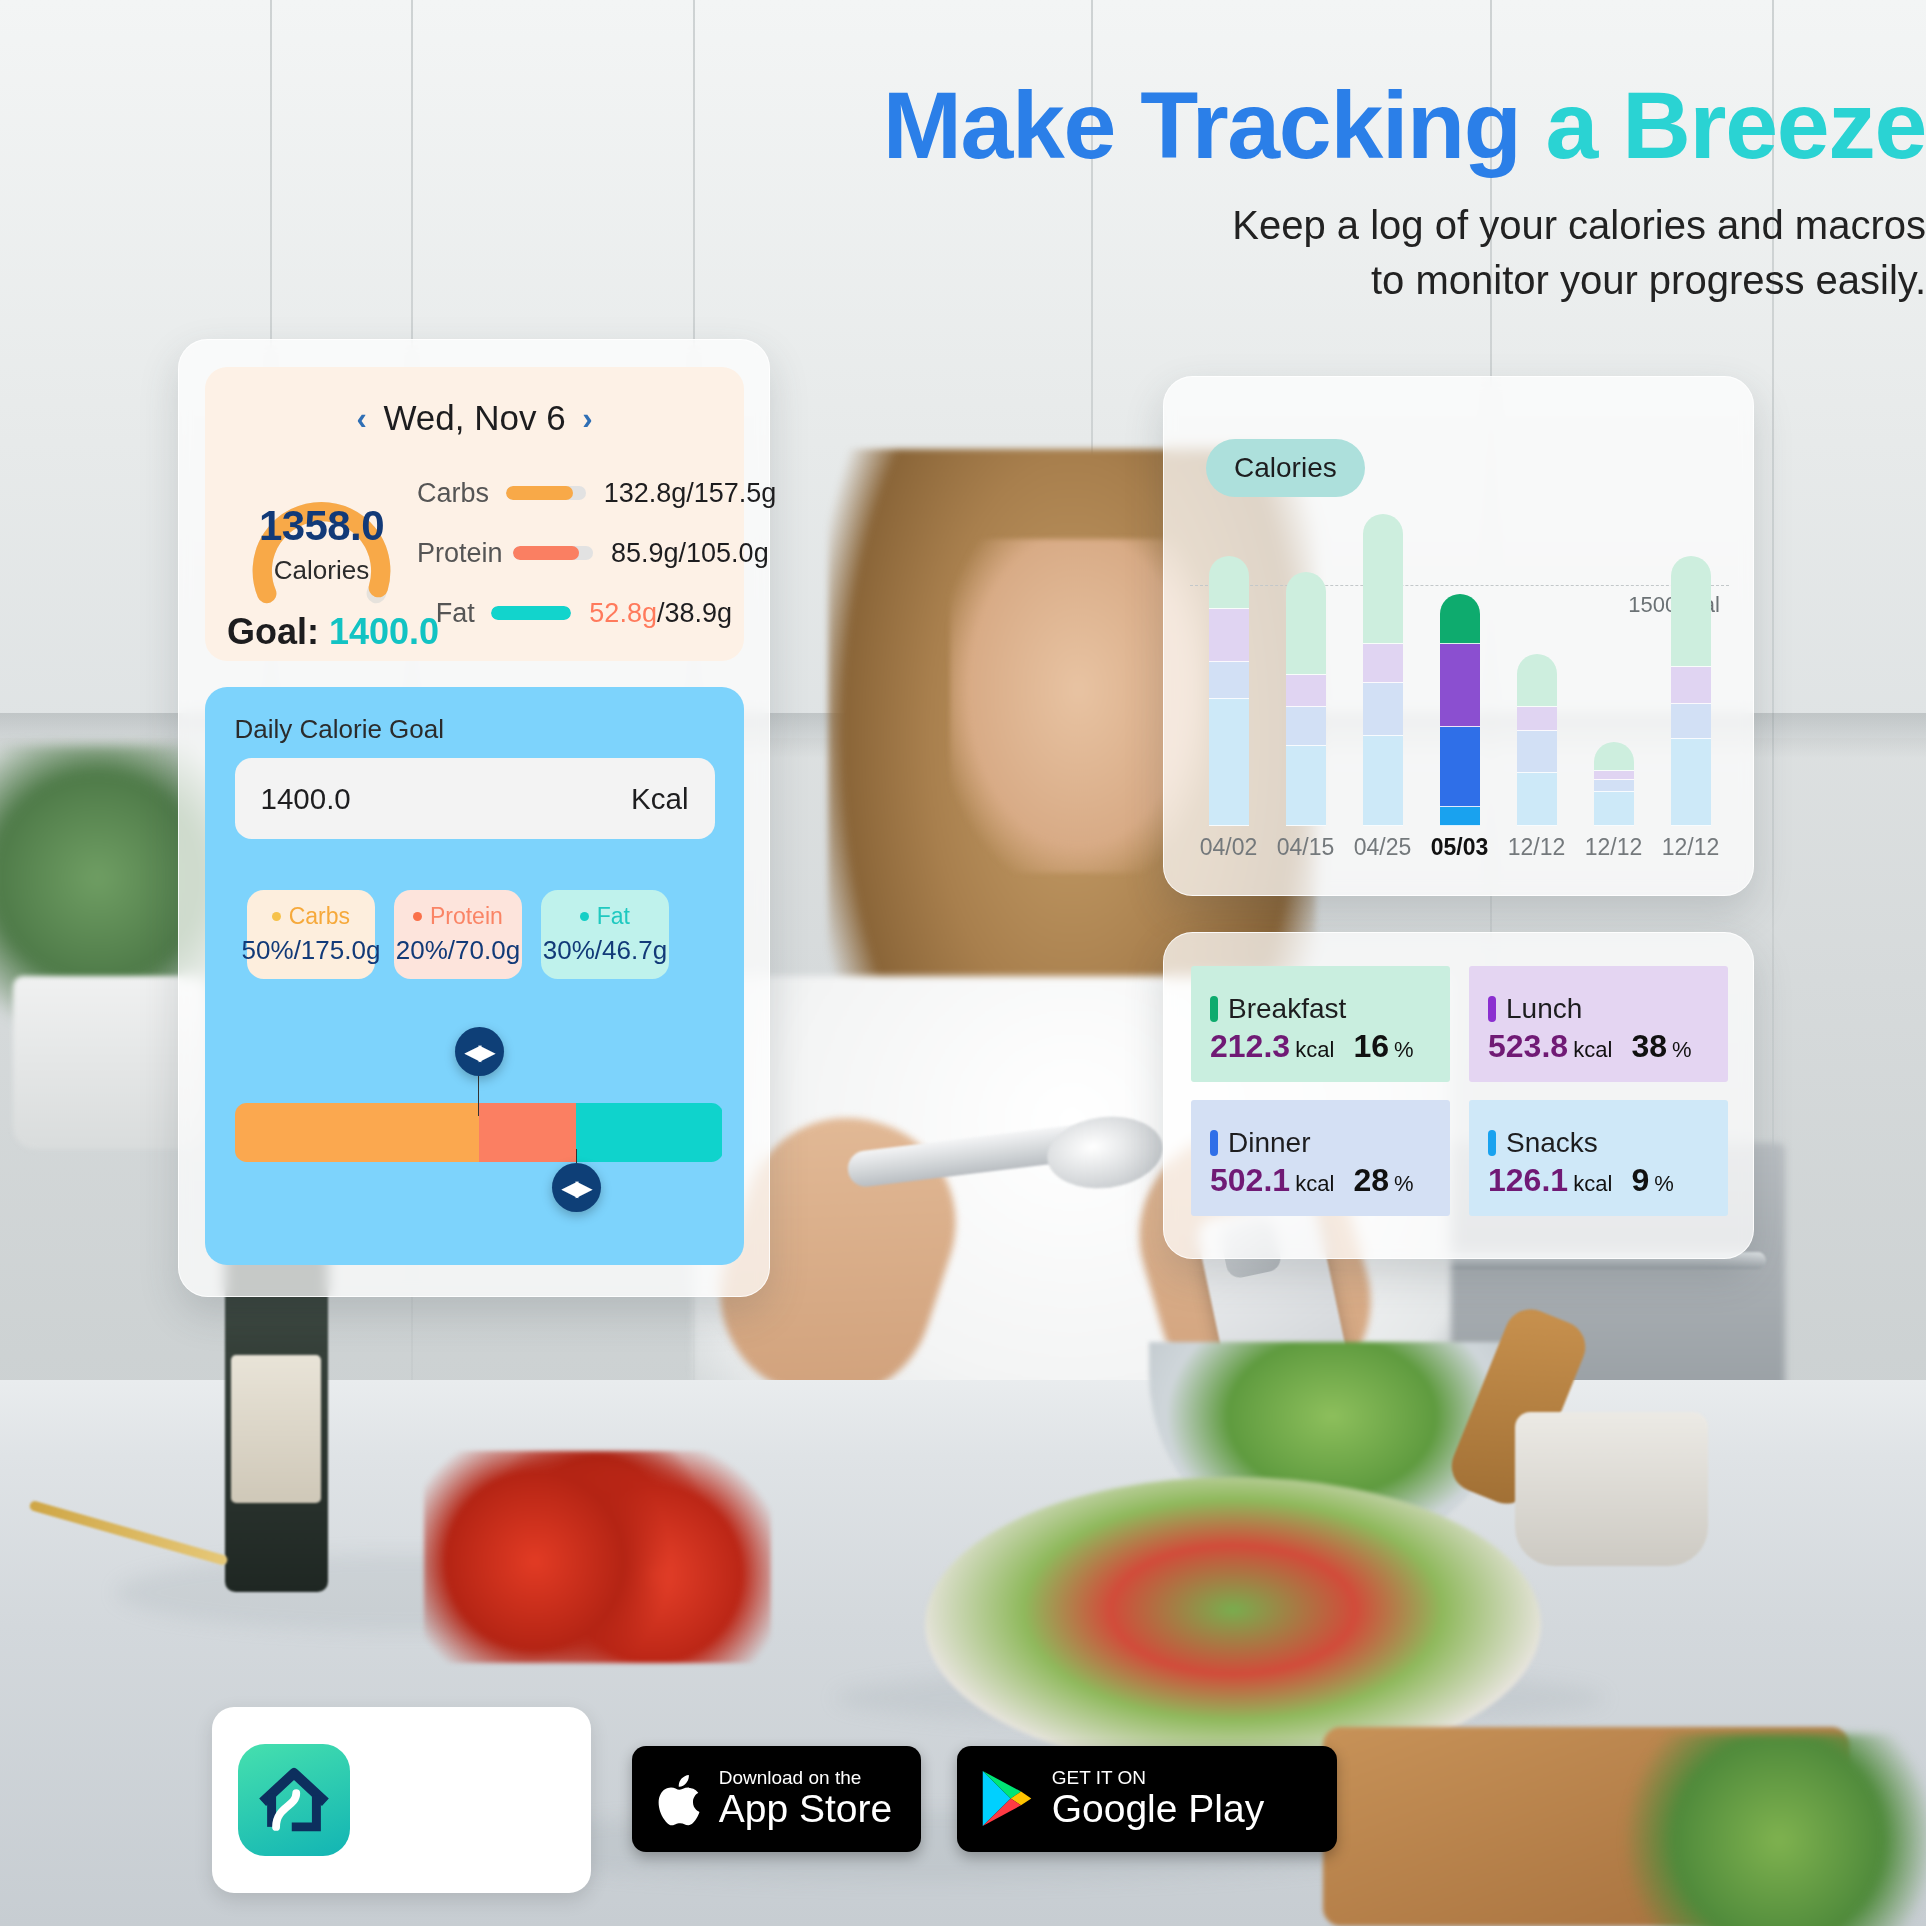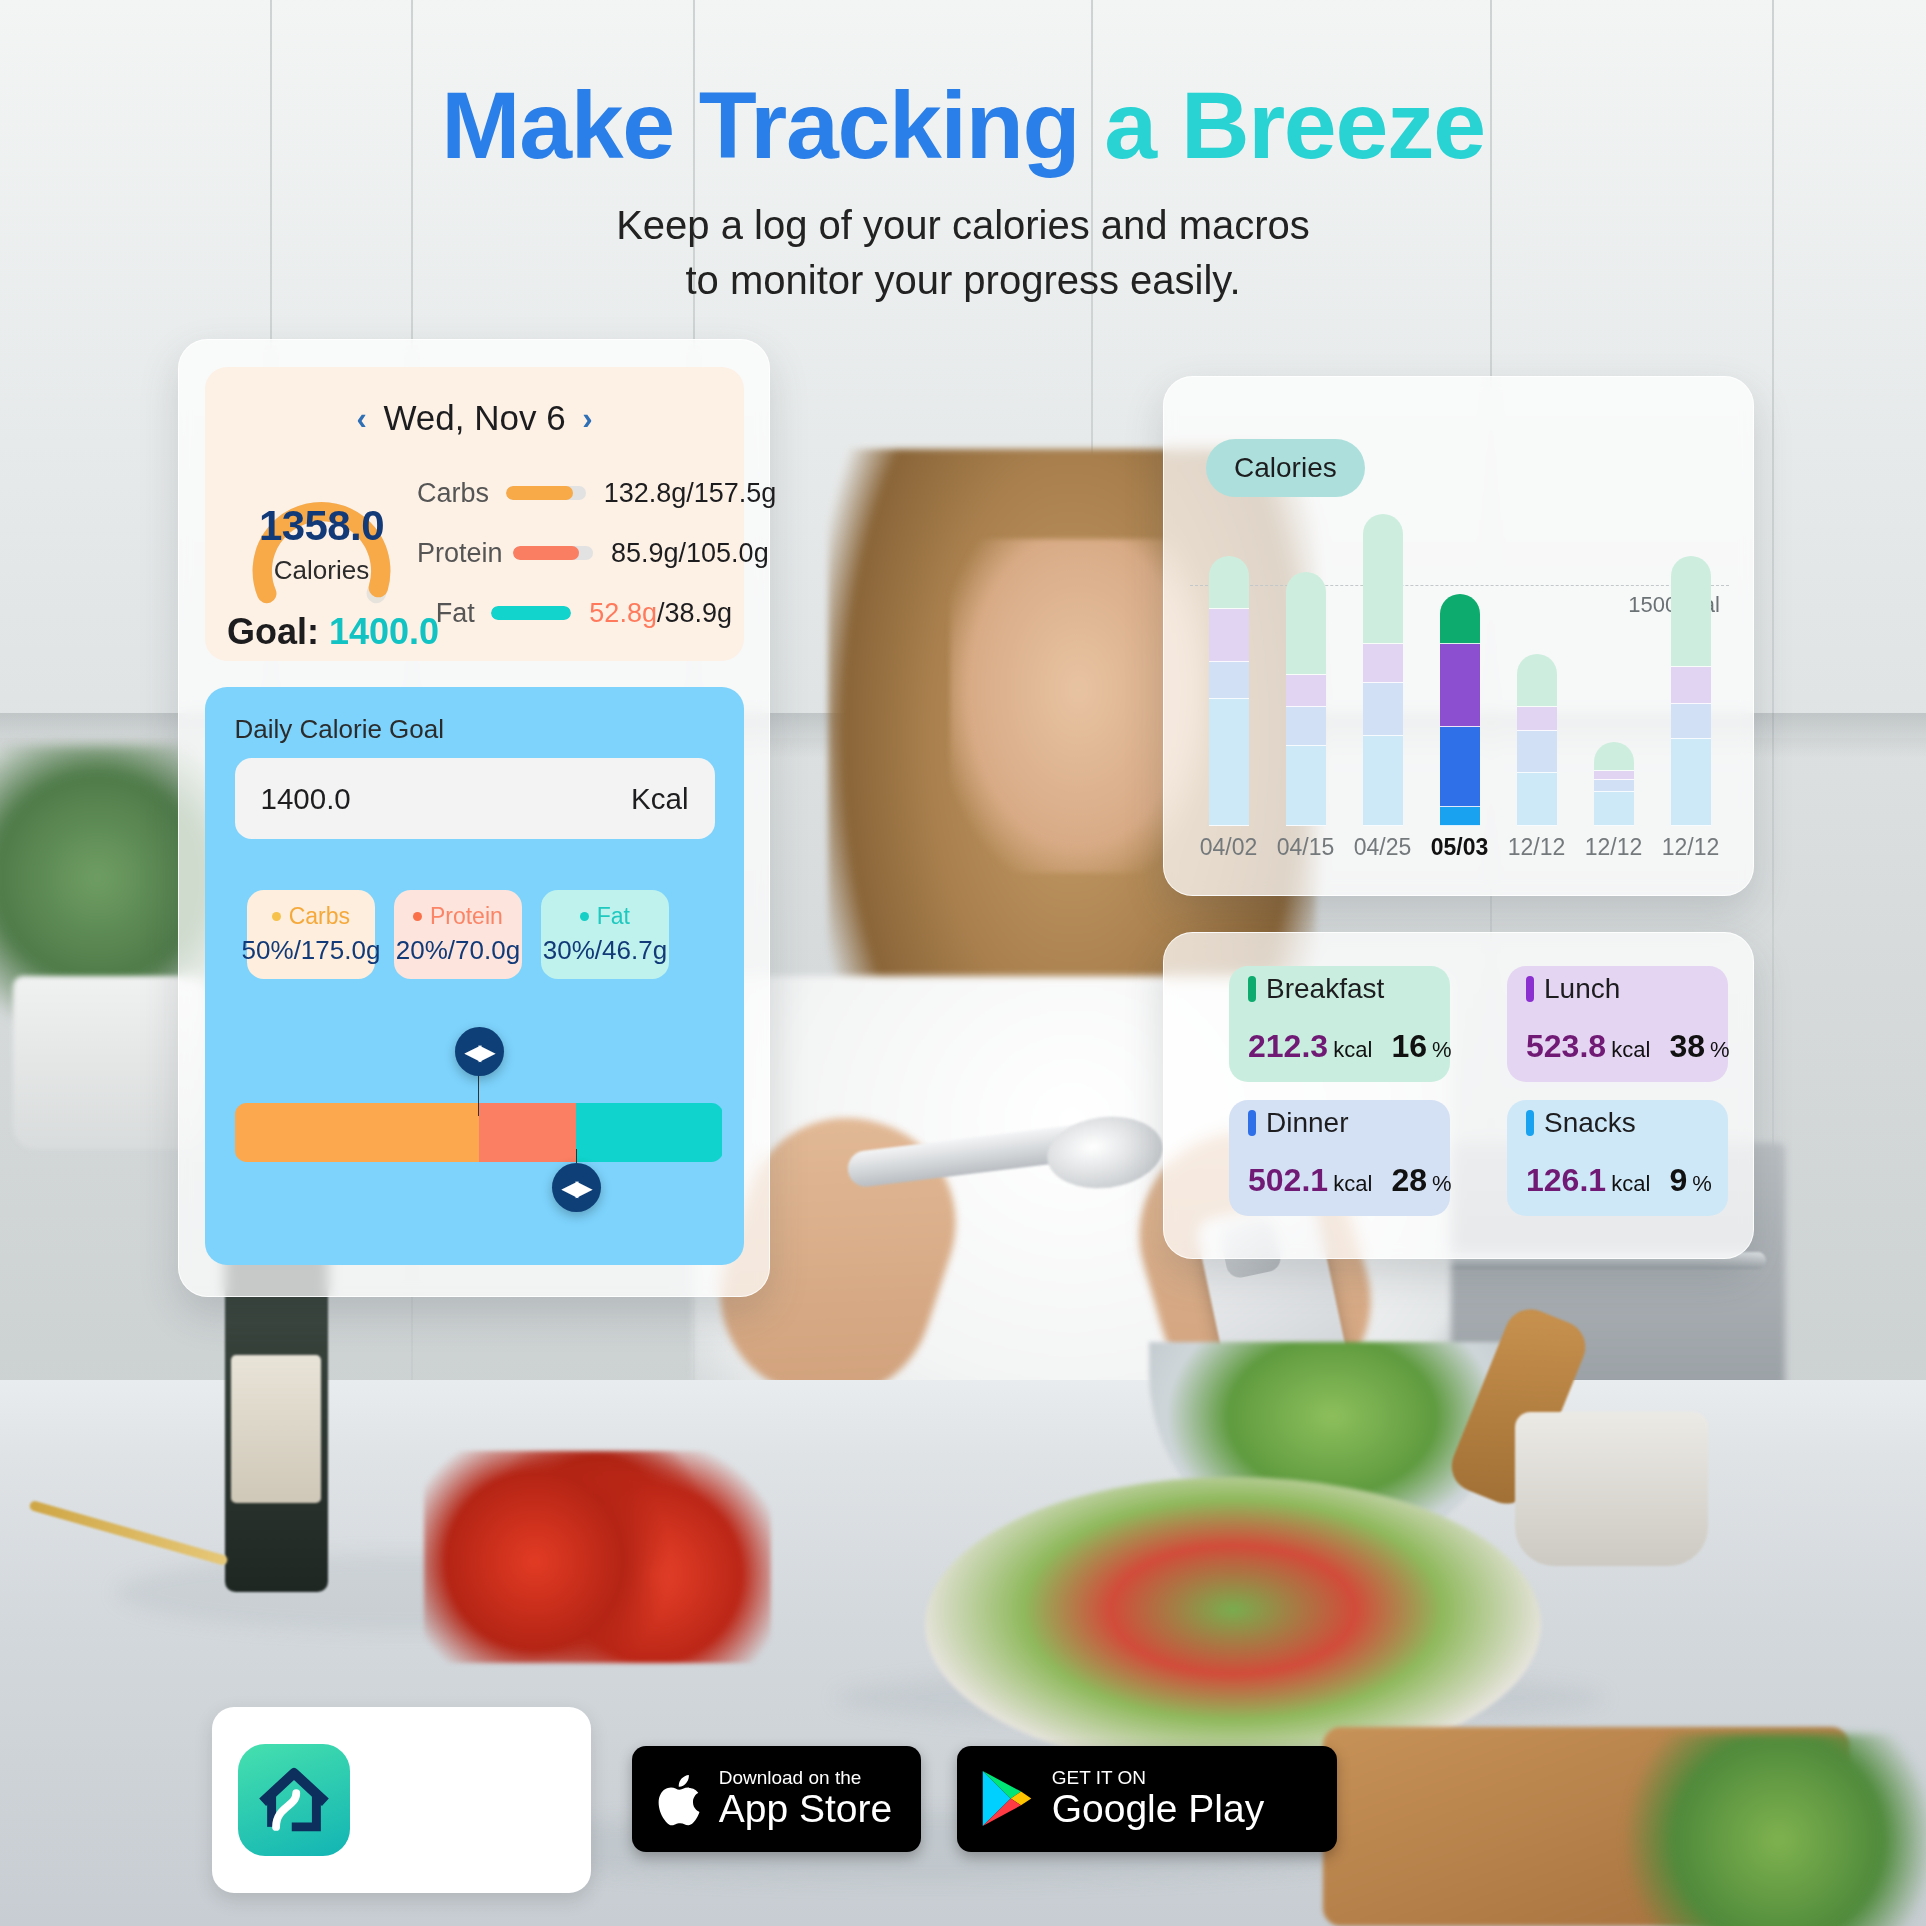--- a/index.html
+++ b/index.html
@@ -158,21 +158,21 @@
     transform:rotate(22deg); filter:blur(1.3px);
   }
   .gold-stick{
     position:absolute; left:26px; top:1528px; width:205px; height:10.3px;
     background:linear-gradient(90deg,#cfa646,#e6c878); border-radius:5.1px;
     transform:rotate(16deg); filter:blur(1.3px);
   }
 
   
   #headline {
-    position:absolute; left:0; top:0; width:1926px; z-index:5; text-align:center;
+    position:absolute; left:0; top:0; width:1926px; z-index:5; text-align:right;
   }
   .h-title {
     margin-top:76px; font-size:95px; font-weight:bold; letter-spacing:-1.3px;
     line-height:1.05; white-space:nowrap;
   }
   .h-title .p1 { color:#2b7fe8; }
   .h-title .p2 { color:#2ad3d3; }
   .h-sub {
     margin-top:22px; font-size:40px; color:#222; line-height:1.38; font-weight:400;
   }
@@ -296,21 +296,21 @@
   }
   .x-lab { flex:1; text-align:center; font-size:23px; color:#74797c; }
   .x-lab.active { color:#111; font-weight:bold; }
 
   
   #meals-panel { left:1163px; top:932px; width:591px; height:327px; }
   .meals-grid {
     position:absolute; left:27px; top:33px; width:537px;
     display:grid; grid-template-columns:1fr 1fr; gap:18px 19px;
   }
-  .meal-card { height:116px; border-radius:19px; padding:7px 19px; position:relative;margin-left:38px; }
+  .meal-card { height:116px; border-radius:3px; padding:27px 19px; position:relative; }
   .meal-head { display:flex; align-items:center; gap:10.3px; }
   .meal-tick { width:7.7px; height:26px; border-radius:3.9px; }
   .meal-name { font-size:28px; color:#1d1d1f; }
   .meal-stats {
     position:absolute; left:19px; bottom:16.7px;
     display:flex; align-items:baseline; gap:5.1px;
   }
   .meal-kcal { font-size:32px; font-weight:bold; color:#701a75; }
   .meal-kcal-u { font-size:22px; color:#111; margin-right:14px; }
   .meal-pct { font-size:32px; font-weight:bold; color:#111; }

